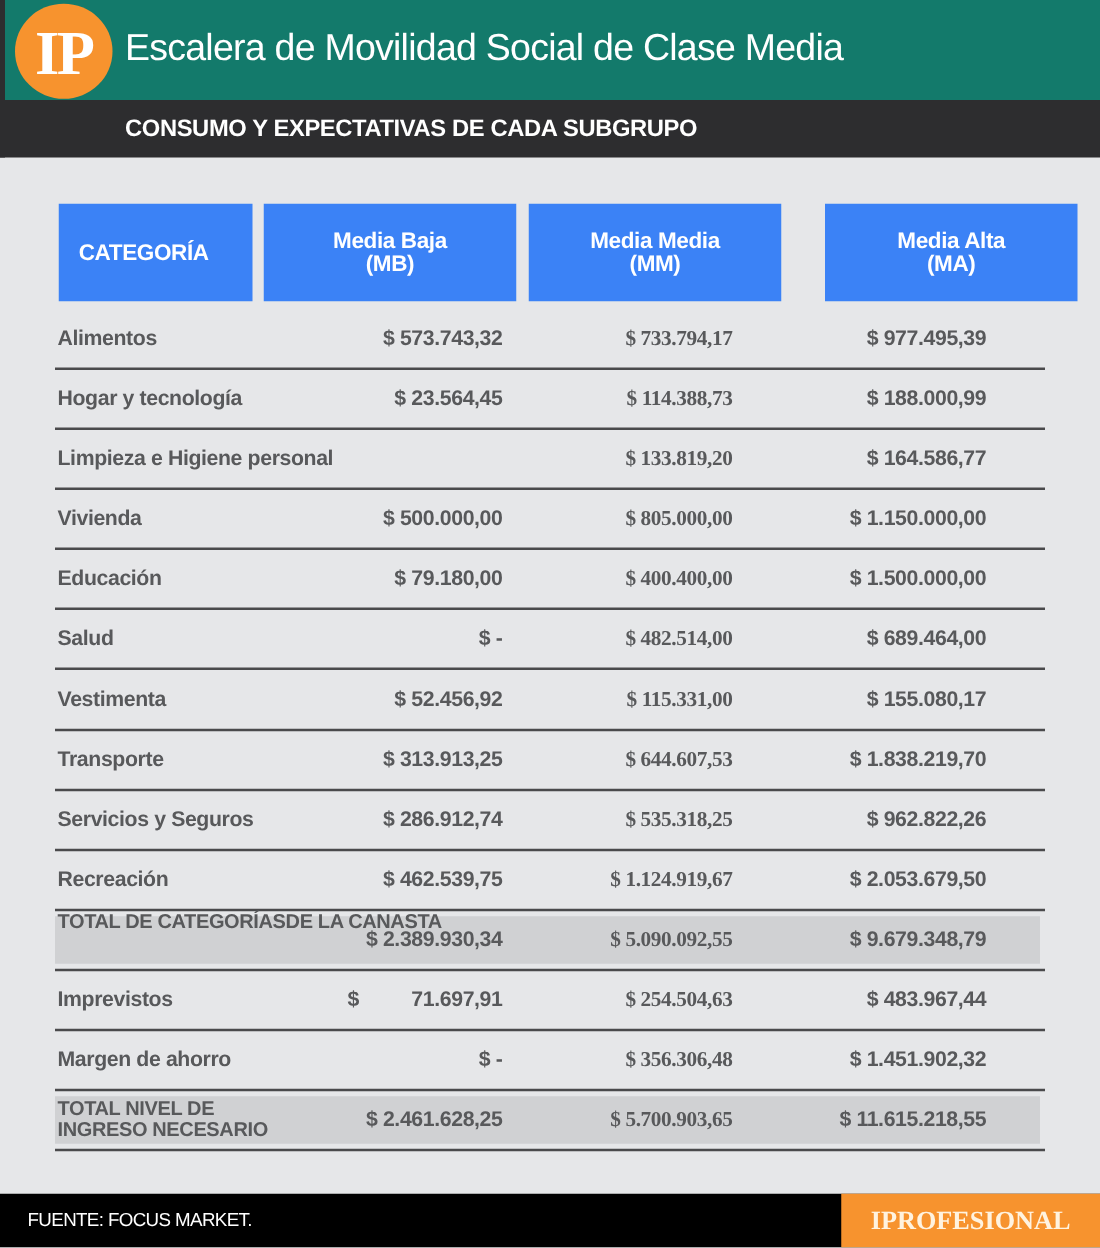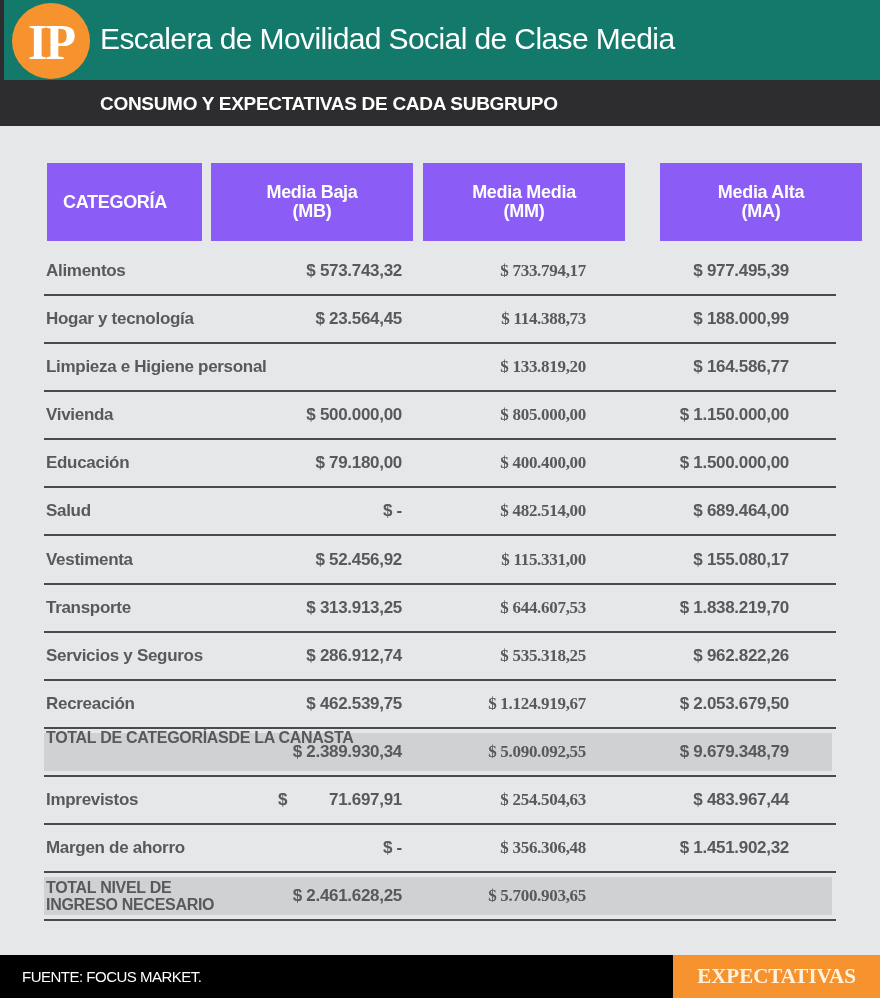--- a/index.html
+++ b/index.html
@@ -9,21 +9,21 @@
     .header { position: absolute; left: 0; top: 0; width: 880px; height: 80px; background: #137a6b; }
     .header::before { content: ""; position: absolute; left: 0; top: 0; width: 4px; height: 126px; background: #2d2d2f; }
     .logo { position: absolute; left: 12px; top: 3px; width: 78px; height: 76px; border-radius: 50%; background: #f7932e;
             display: flex; align-items: center; justify-content: center; }
     .logo span { font-family: "Liberation Serif", "DejaVu Serif", serif; font-weight: bold; color: #fff; font-size: 50px; letter-spacing: -2px; line-height: 1; margin-top: 2px; }
     .title { position: absolute; left: 100px; top: 22px; color: #ffffff; font-size: 30px; font-weight: normal; letter-spacing: -0.6px; white-space: nowrap; }
 
     .subheader { position: absolute; left: 0; top: 80px; width: 880px; height: 46px; background: #2d2d2f; }
     .subtitle { position: absolute; left: 100px; top: 93px; color: #ffffff; font-size: 19px; font-weight: bold; letter-spacing: -0.3px; white-space: nowrap; }
 
-    .th { position: absolute; top: 163px; height: 78px; background: #8b5cf6; color: #fff; font-weight: bold;
+    .th { position: absolute; top: 163px; height: 78px; background: #3b82f6; color: #fff; font-weight: bold;
           display: flex; flex-direction: column; align-items: center; justify-content: center; text-align: center;
           font-size: 18px; line-height: 19px; letter-spacing: -0.3px; }
     .th.cat { left: 47px; width: 155px; align-items: flex-start; padding-left: 16px; }
     .th.mb { left: 211px; width: 202px; }
     .th.mm { left: 423px; width: 202px; }
     .th.ma { left: 660px; width: 202px; }
 
     .row { position: absolute; left: 44px; width: 792px; height: 48px; }
     .row .line { position: absolute; left: 0; bottom: 0; width: 792px; height: 2px; background: #4a4a4c; }
     .row.total .bg { position: absolute; left: 0; top: 4px; width: 788px; height: 38px; background: #d0d1d3; }
@@ -167,20 +167,21 @@
   <div class="line"></div>
 </div>
 <div class="row total" style="top:873px">
   <div class="bg"></div>
   <div class="cell label" style="flex-direction:column;align-items:flex-start;justify-content:center;">
     <div>TOTAL NIVEL DE</div>
     <div>INGRESO NECESARIO</div>
   </div>
   <div class="cell v1">$ 2.461.628,25</div>
   <div class="cell v2">$ 5.700.903,65</div>
+  <div class="cell v3">$ 11.615.218,55</div>
   <div class="line"></div>
 </div>
 
 <div class="footer"></div>
 <div class="source">FUENTE: FOCUS MARKET.</div>
 <div class="brand">
-  <span>EXPECTATIVAS</span>
+  <span>IPROFESIONAL</span>
 </div>
 
 </body></html>

